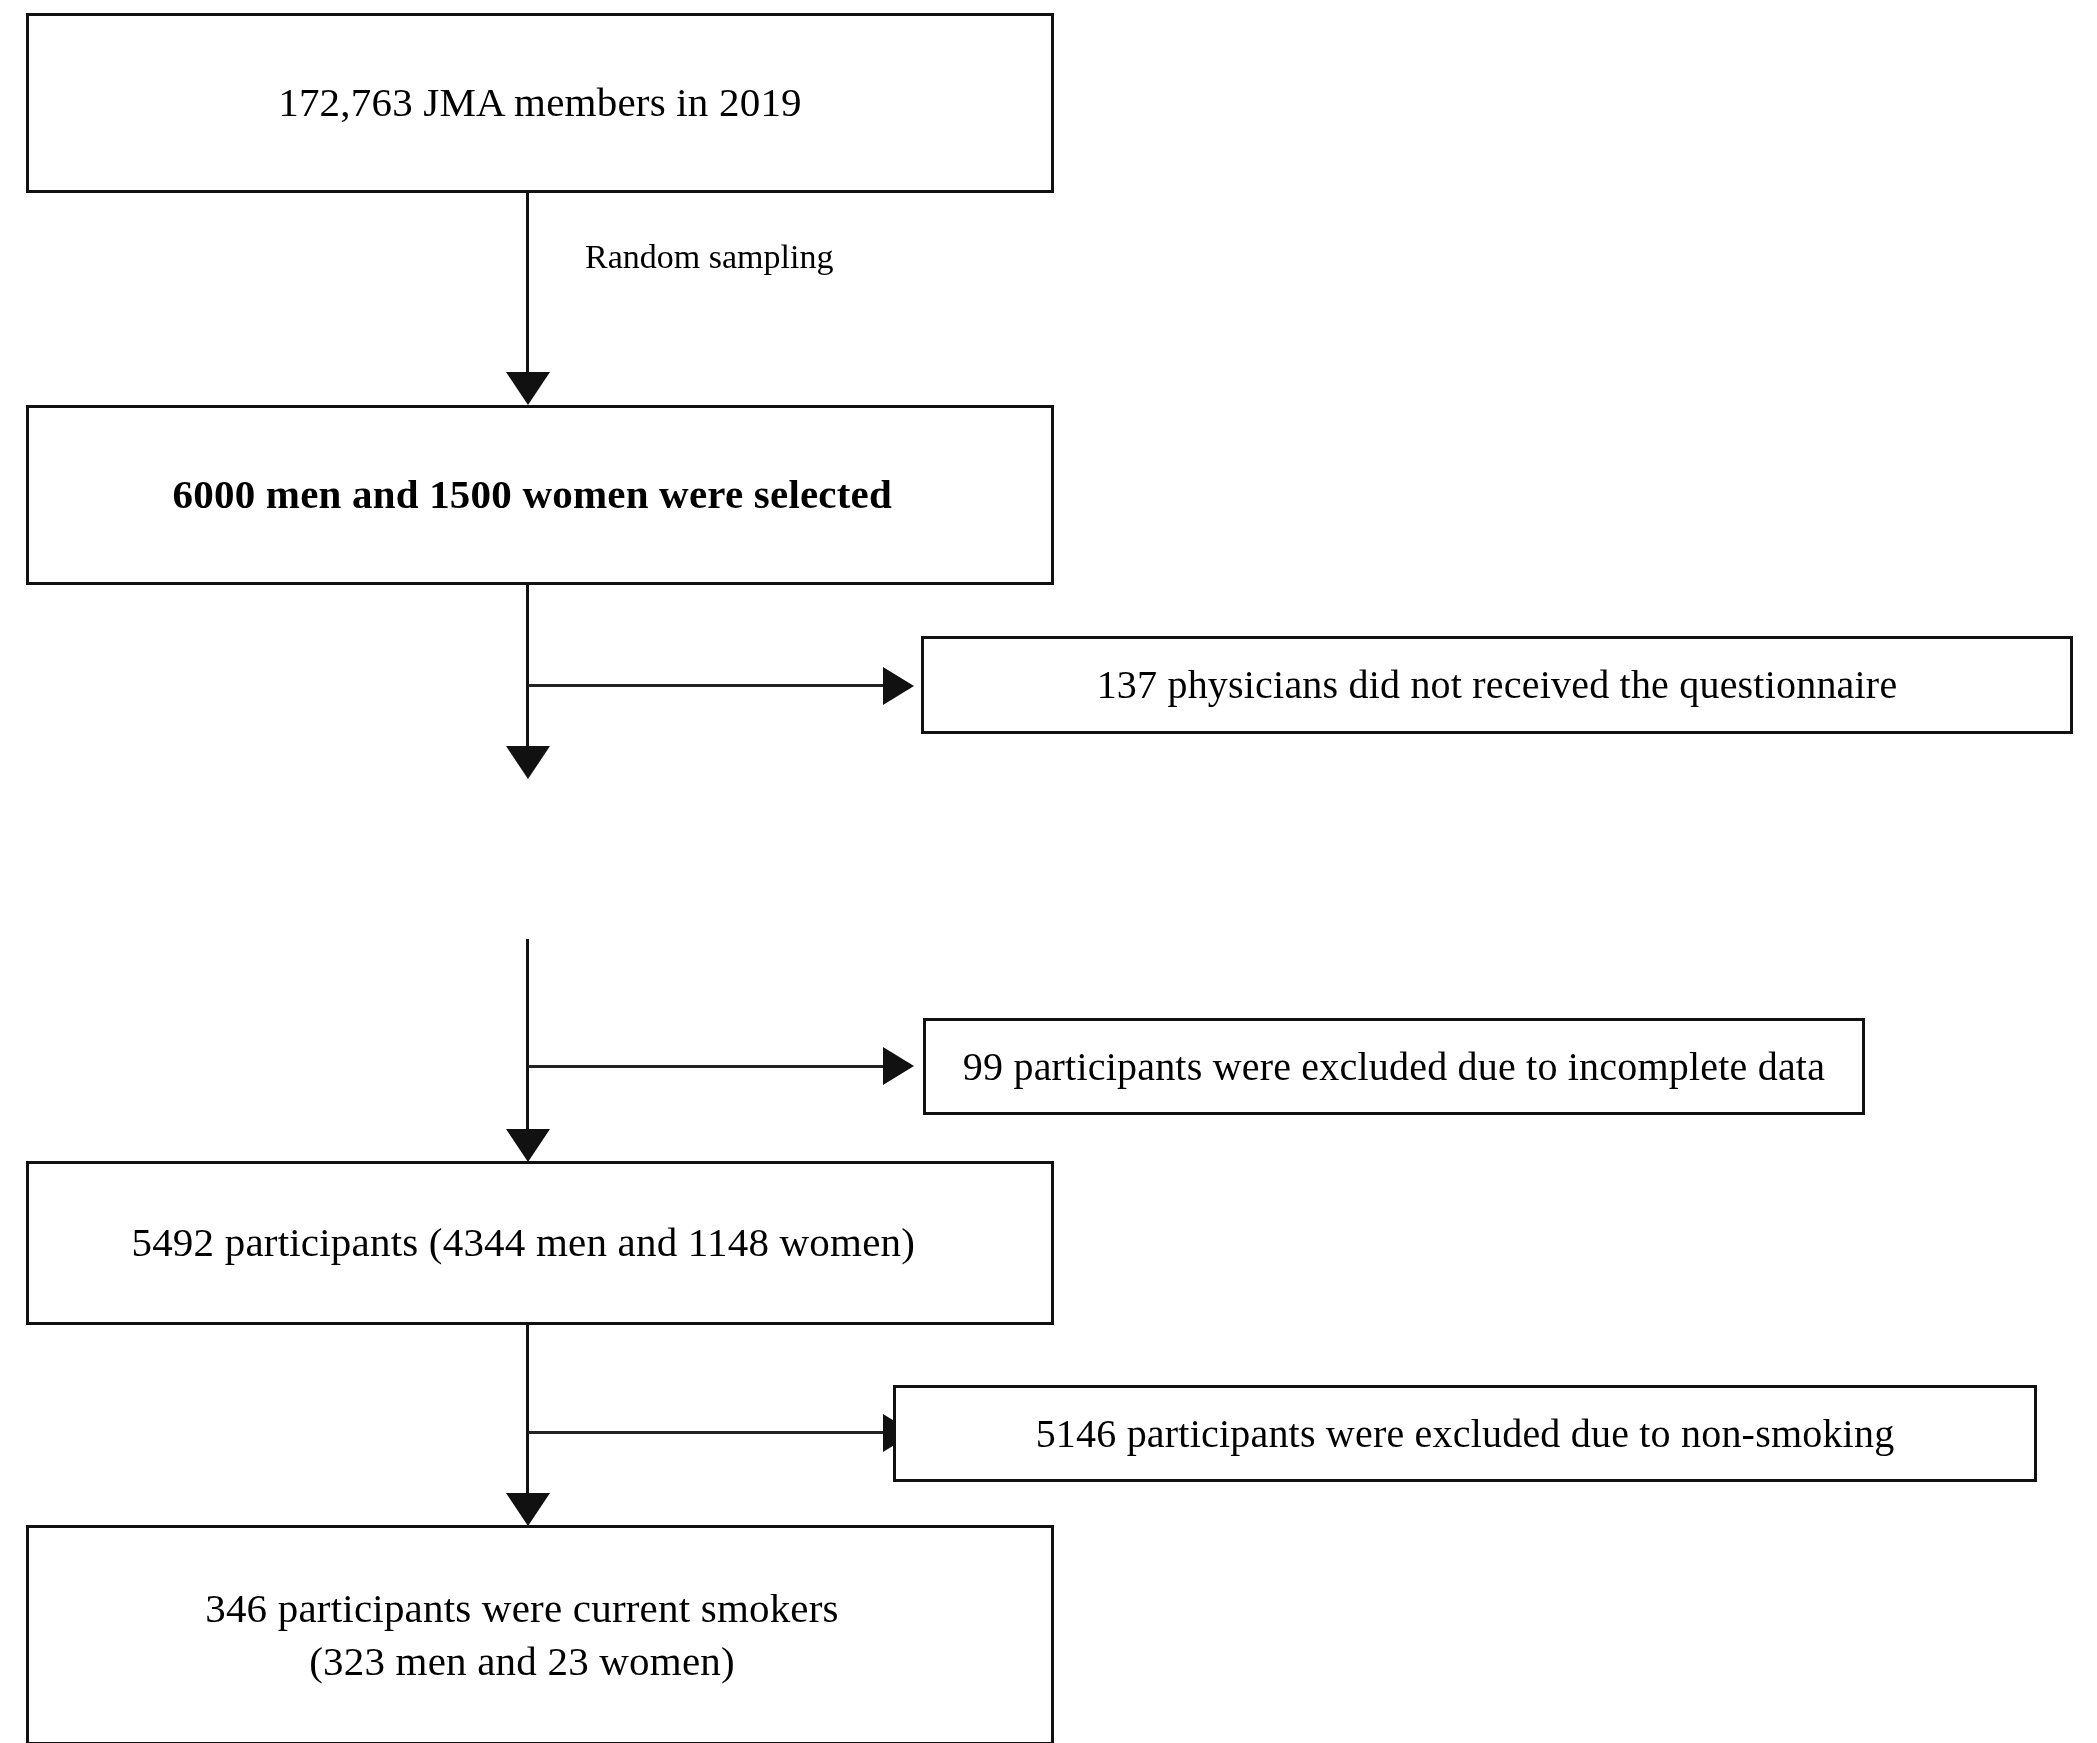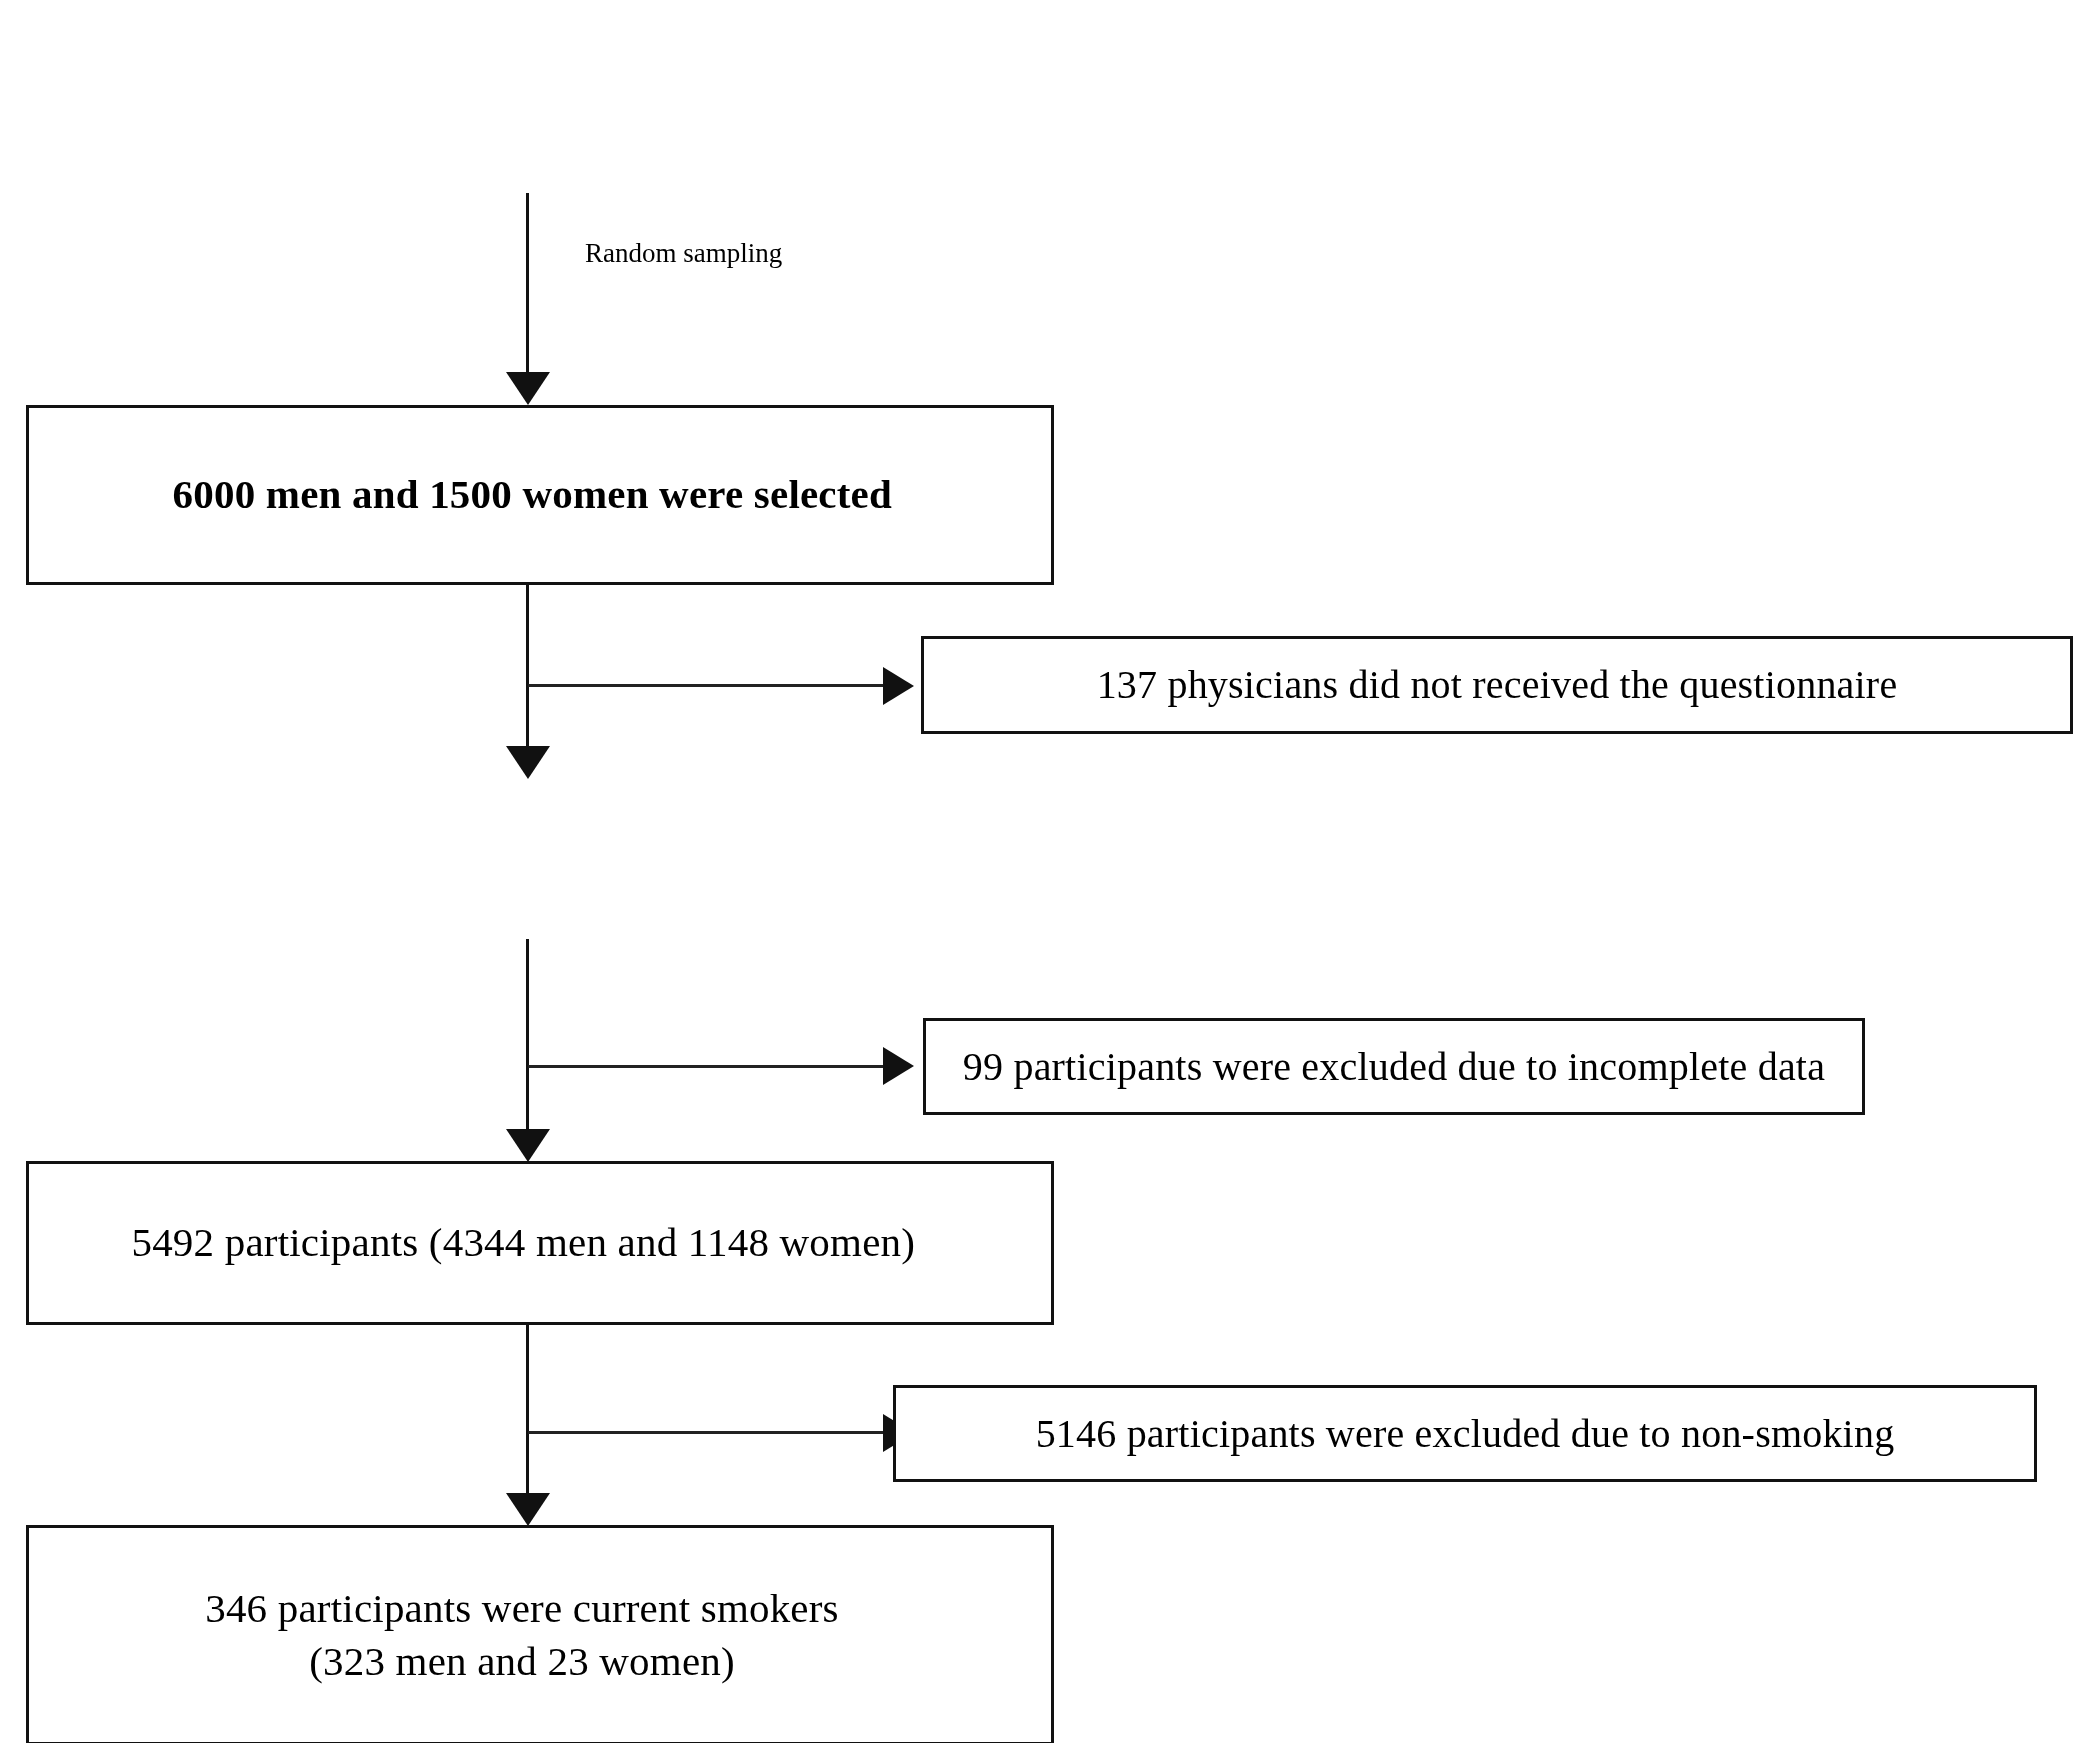--- a/index.html
+++ b/index.html
@@ -101,30 +101,33 @@
     border-bottom: 19.3px solid transparent;
     border-left: 31px solid #111111;
   }
   .arrow-right-1 { left: 883px; top: 667px; }
   .arrow-right-2 { left: 883px; top: 1047px; }
   .arrow-right-3 { left: 883px; top: 1414px; }
 
   
   .edge-label {
     position: absolute;
-    font-size: 27px;
+    font-size: 34px;
     white-space: nowrap;
   }
   .edge-label-sampling { left: 585px; top: 238px; }
 </style>
 </head>
 <body>
 
 <div id="canvas">
 
+  <div class="fbox main-box main-box-1">
+    <span class="txt">172,763  JMA members in 2019</span>
+  </div>
 
   <div class="vline vline-1"></div>
   <div class="arrow-down arrow-down-1"></div>
   <div class="edge-label edge-label-sampling">Random sampling</div>
 
   <div class="fbox main-box main-box-2">
     <span class="txt">6000 men and 1500 women were selected</span>
   </div>
 
   <div class="vline vline-2"></div>

